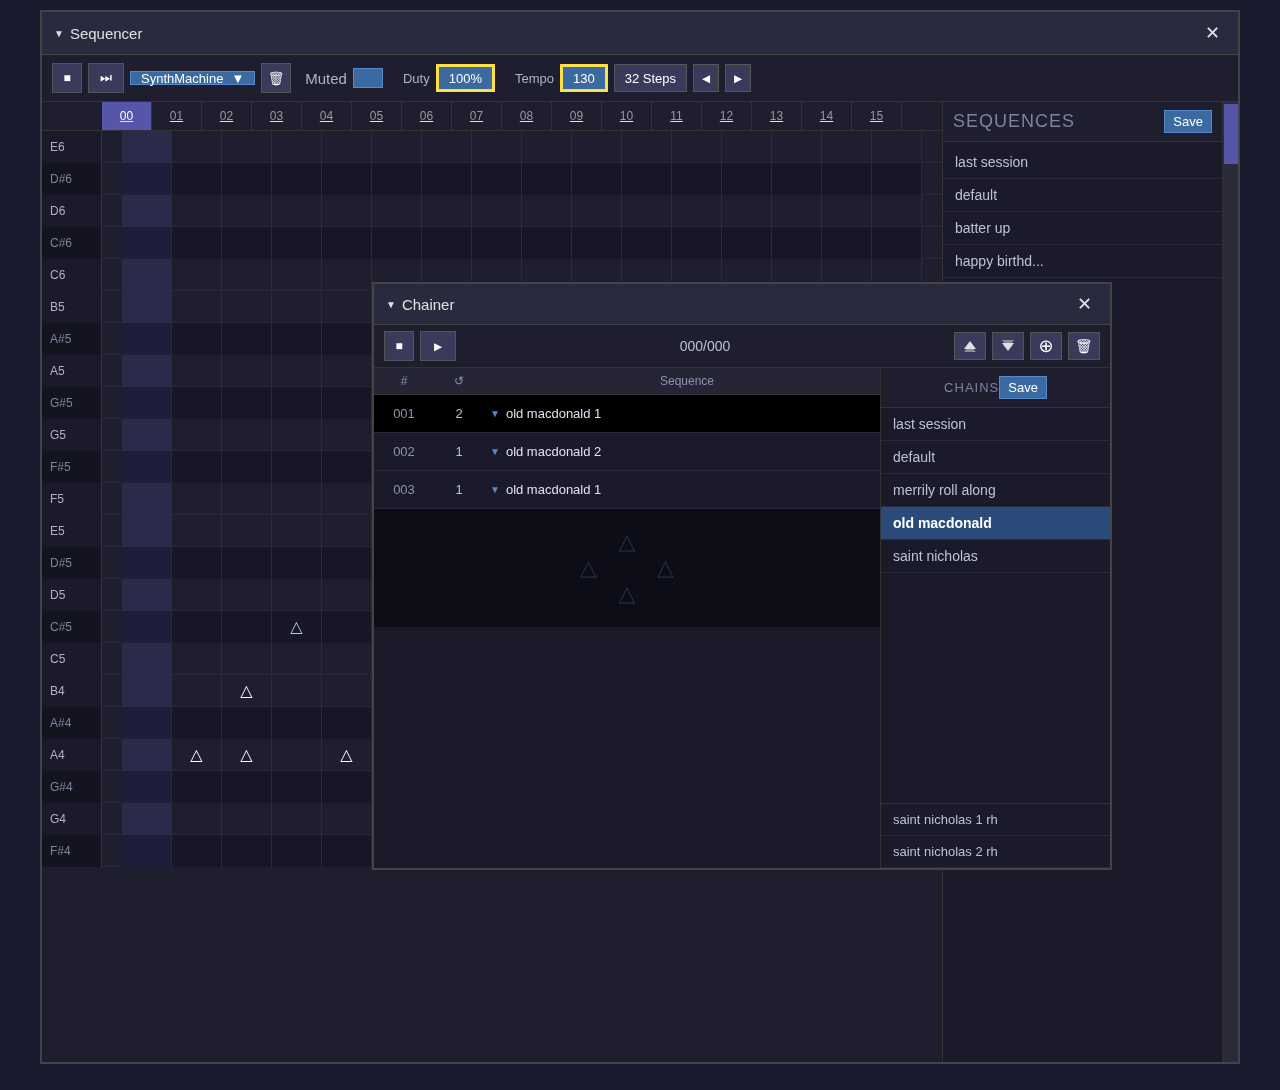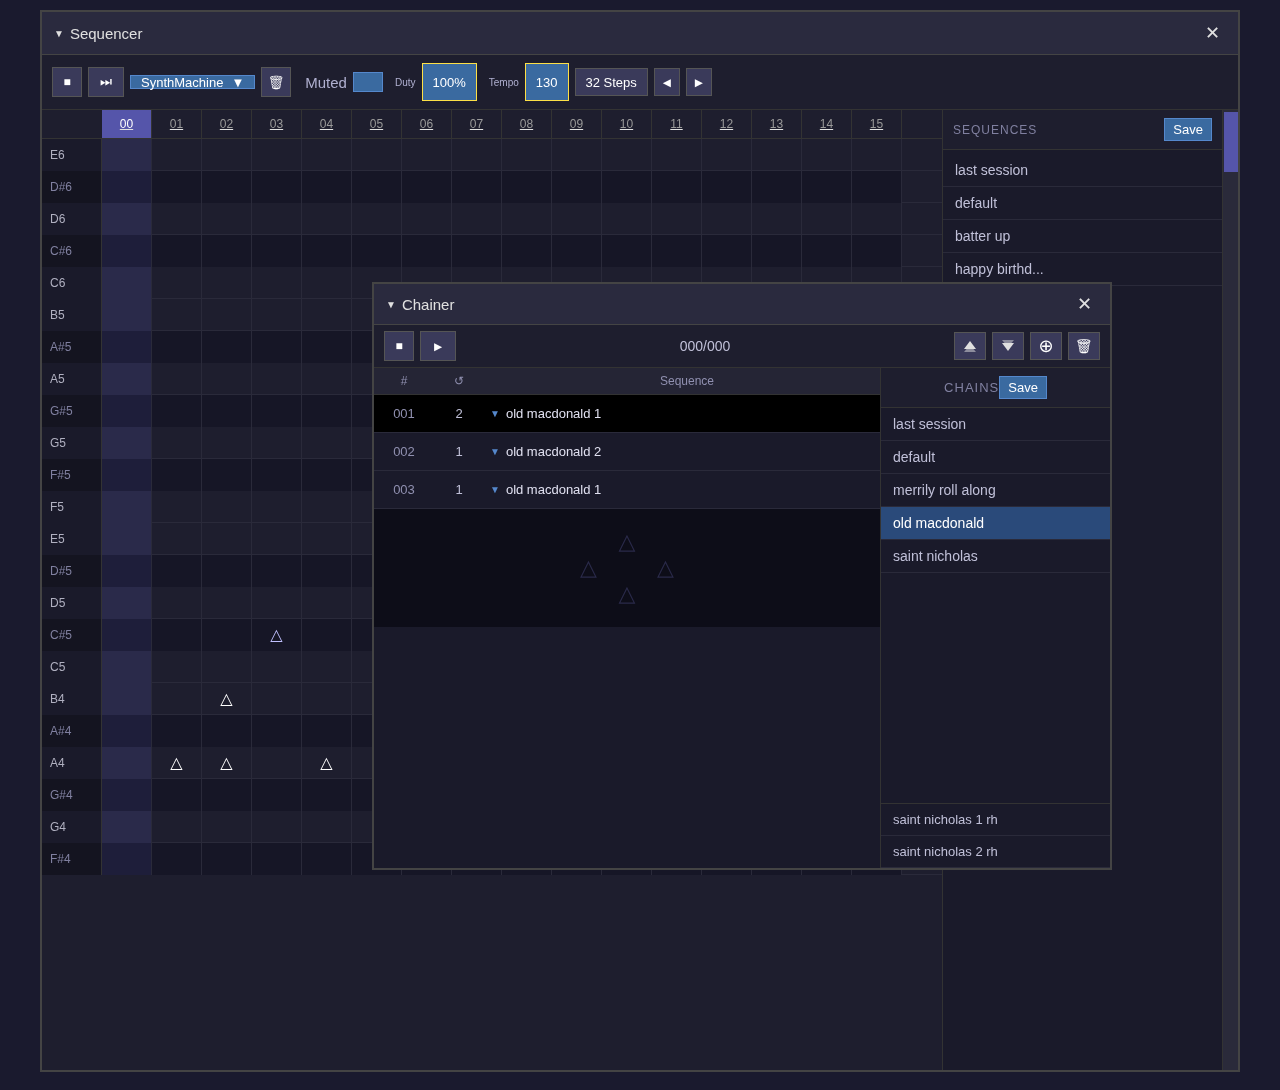--- a/index.html
+++ b/index.html
@@ -126,31 +126,31 @@
     .muted-toggle {
       background: #3a6aa0;
       border: 1px solid #5588cc;
       width: 30px;
       height: 20px;
       cursor: pointer;
     }
 
     .toolbar-label {
       color: #b0b0d0;
-      font-size: 10px;
-      margin-left: 6px;
+      font-size: 13px;
+      margin-left: 14px;
     }
 
     .toolbar-value {
       background: #3a6aa0;
-      border: 1px solid #fde047;
+      border: 3px solid #fde047;
       color: #fff;
       padding: 3px 10px;
       font-size: 13px;
-      height: 38px;
+      height: 28px;
       display: flex;
       align-items: center;
       cursor: pointer;
     }
 
     .steps-value {
       background: #3a3a5a;
       border: 1px solid #555;
       color: #fff;
       padding: 3px 10px;
@@ -214,20 +214,21 @@
 
     .piano-rows {
       overflow-y: auto;
       height: calc(960px - 28px);
     }
 
     .piano-row {
       display: flex;
       height: 32px;
       border-bottom: 1px solid #2a2a3a;
+      gap: 20px;
     }
 
     .note-label {
       width: 60px;
       min-width: 60px;
       height: 32px;
       line-height: 32px;
       padding-left: 8px;
       font-size: 12px;
       color: #b0b0c0;
@@ -292,21 +293,21 @@
       display: flex;
       justify-content: space-between;
       align-items: center;
       padding: 8px 10px;
       background: #1e1e2e;
       border-bottom: 1px solid #333;
     }
 
     .panel-title {
       color: #8080a0;
-      font-size: 12px;
+      font-size: 18px;
       letter-spacing: 1px;
       text-align: right;
     }
 
     .save-btn {
       background: #3a6aa0;
       border: 1px solid #5588cc;
       color: #fff;
       padding: 3px 8px;
       cursor: pointer;
@@ -512,20 +513,21 @@
       padding: 8px 12px;
       font-size: 14px;
       color: #c0c0d8;
       cursor: pointer;
       border-bottom: 1px solid #2a2a3a;
     }
 
     .chain-item.selected {
       background: #2a4a7a;
       color: #ffffff;
+      font-weight: bold;
     }
 
     
     .sequences-bottom {
       border-top: 1px solid #333;
       overflow-y: auto;
     }
 
     .sequence-bottom-item {
       padding: 8px 12px;

